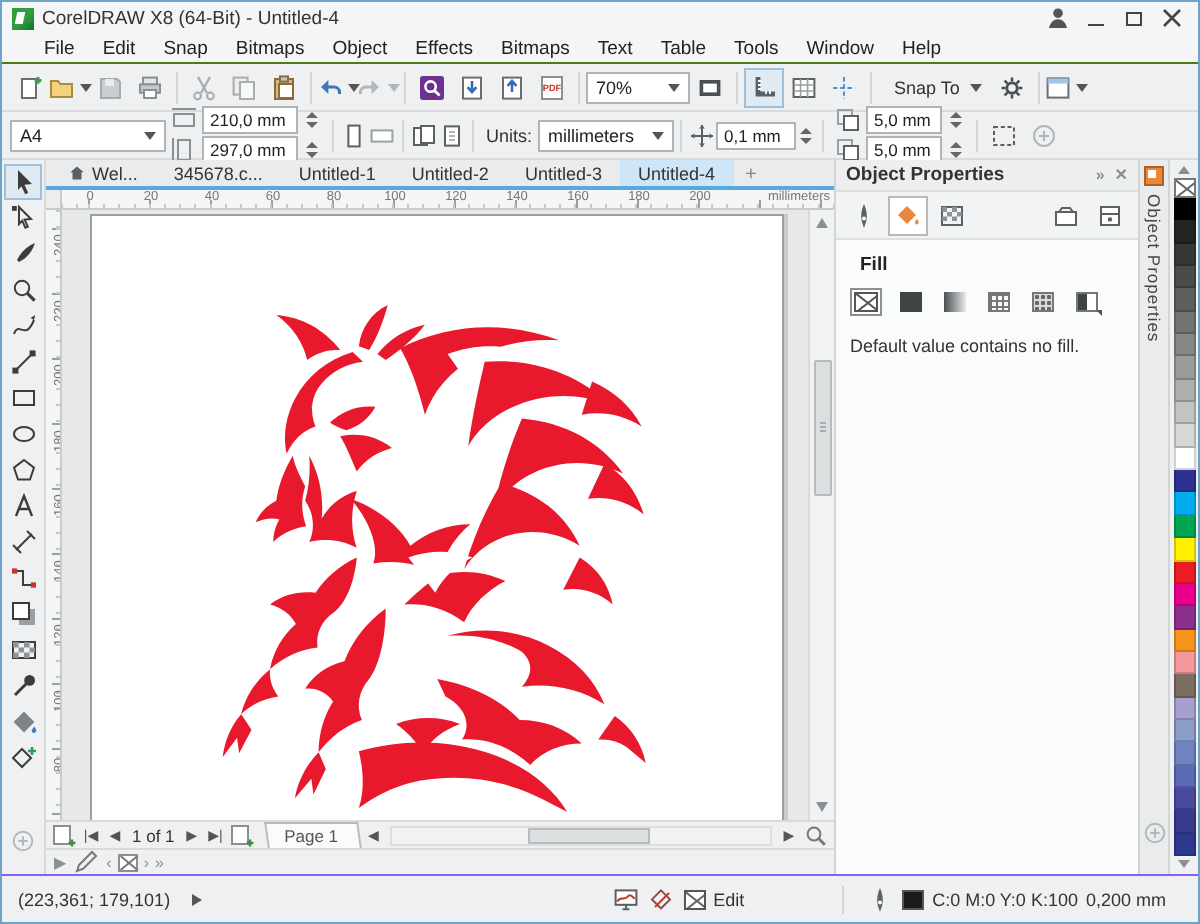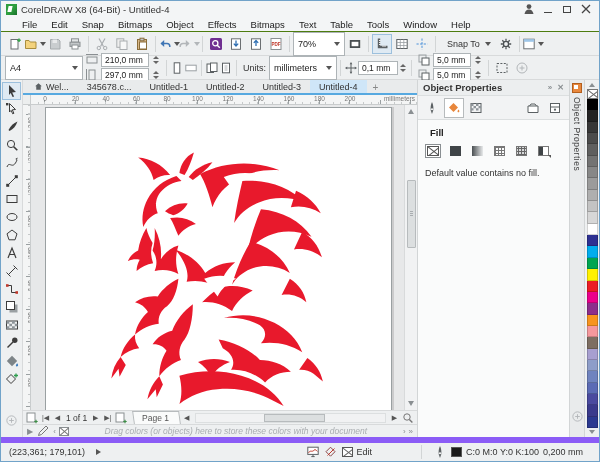--- a/index.html
+++ b/index.html
@@ -24,21 +24,21 @@
 
   
   .menubar{height:15px;flex:none;display:flex;align-items:flex-end;padding:0 14px;background:#f3f5f6;border-bottom:1px solid #4d7c0f;}
   .menu-item{padding:1px 7px;font-size:9.5px;color:#222;}
 
   
   .toolbar,.propbar{height:24px;flex:none;display:flex;align-items:center;padding:0 4px;background:#eef0f1;border-bottom:1px solid #d8dadb;}
   .tbtn{width:20px;height:20px;display:flex;align-items:center;justify-content:center;border:1px solid transparent;flex:none;}
   .tbtn.narrow{width:14px;}
   .tbtn.pressed{background:#dfeaf3;border-color:#9cc0dd;}
-  .combo{background:#fff;border:1px solid #aeb4b7;height:24px;display:flex;align-items:center;padding:0 4px;gap:3px;}
+  .combo{background:#fff;border:1px solid #aeb4b7;height:16px;display:flex;align-items:center;padding:0 4px;gap:3px;}
   .combo .val{flex:1;font-size:9px;color:#222;white-space:nowrap;}
   .spin{display:flex;flex-direction:column;justify-content:center;gap:2px;margin:0 2px;}
   .spin i{width:0;height:0;border-left:3px solid transparent;border-right:3px solid transparent;display:block;}
   .spin .up{border-bottom:3px solid #666;}
   .spin .dn{border-top:3px solid #666;}
   .field{background:#fff;border:1px solid #aeb4b7;height:14px;display:flex;align-items:center;padding:0 3px;font-size:8.5px;white-space:nowrap;}
   .dimcol{display:flex;flex-direction:column;gap:1px;margin:0 2px;}
   .dimrow{display:flex;align-items:center;gap:2px;}
   .txtlabel{font-size:9px;color:#333;margin:0 3px;white-space:nowrap;}
 
@@ -130,21 +130,21 @@
   .pal-arrow{width:0;height:0;border-left:3.5px solid transparent;border-right:3.5px solid transparent;margin:2px 0;flex:none;}
   .pal-arrow.up{border-bottom:4px solid #8a8f92;}
   .pal-arrow.down{border-top:4px solid #8a8f92;}
   .pal-x{width:11px;height:10px;border:1px solid #777;background:#fff;position:relative;overflow:hidden;flex:none;}
   .pal-x::before,.pal-x::after{content:"";position:absolute;left:-2px;top:4px;width:15px;height:1px;background:#666;}
   .pal-x::before{transform:rotate(38deg);}
   .pal-x::after{transform:rotate(-38deg);}
   .swatch{width:11px;flex:1;border:1px solid rgba(0,0,0,.18);border-top:none;}
 
   
-  .statusbar{height:24px;flex:none;display:flex;align-items:center;background:#eef0f1;border-top:6px solid #8b5cf6;padding:0 8px;gap:5px;font-size:9px;color:#333;}
+  .statusbar{height:24px;flex:none;display:flex;align-items:center;background:#eef0f1;border-top:1px solid #8b5cf6;padding:0 8px;gap:5px;font-size:9px;color:#333;}
   .coords{white-space:nowrap;}
   .sb-caret{width:0;height:0;border-top:3.5px solid transparent;border-bottom:3.5px solid transparent;border-left:5px solid #555;margin-left:6px;}
   .sb-group{display:flex;align-items:center;gap:4px;}
   .sb-swatch{width:11px;height:10px;border:1px solid #555;}
   .sb-x{background:#fff;position:relative;overflow:hidden;}
   .sb-x::before,.sb-x::after{content:"";position:absolute;left:-2px;top:4px;width:15px;height:1px;background:#666;}
   .sb-x::before{transform:rotate(38deg);}
   .sb-x::after{transform:rotate(-38deg);}
   .sb-black{background:#1a1a1a;}
   .sb-sep{width:1px;height:14px;background:#d2d5d6;margin:0 6px;}
@@ -765,21 +765,20 @@
 
       <div class="docpalette">
         <span class="dp-arrow">▶</span>
         <span class="icon">
             <svg width="14" height="14" viewBox="0 0 14 14" fill="none" stroke-width="1">
               <path d="M2.5 11.5l1-3L10 2l2 2-6.5 6.5z" fill="none" stroke="#777"></path>
             </svg>
           </span>
         <span class="dp-arrow">‹</span>
         <div class="dp-swatch"></div>
-        <div class="dp-hint">Drag colors (or objects) here to store these colors with your document</div>
         <span class="dp-arrow">›</span>
         <span class="dp-arrow">»</span>
       </div>
     </div>
 
     <div class="docker">
       <div class="docker-title">
         <span>Object Properties</span>
         <span class="dt-btns">
           <span>»</span>

